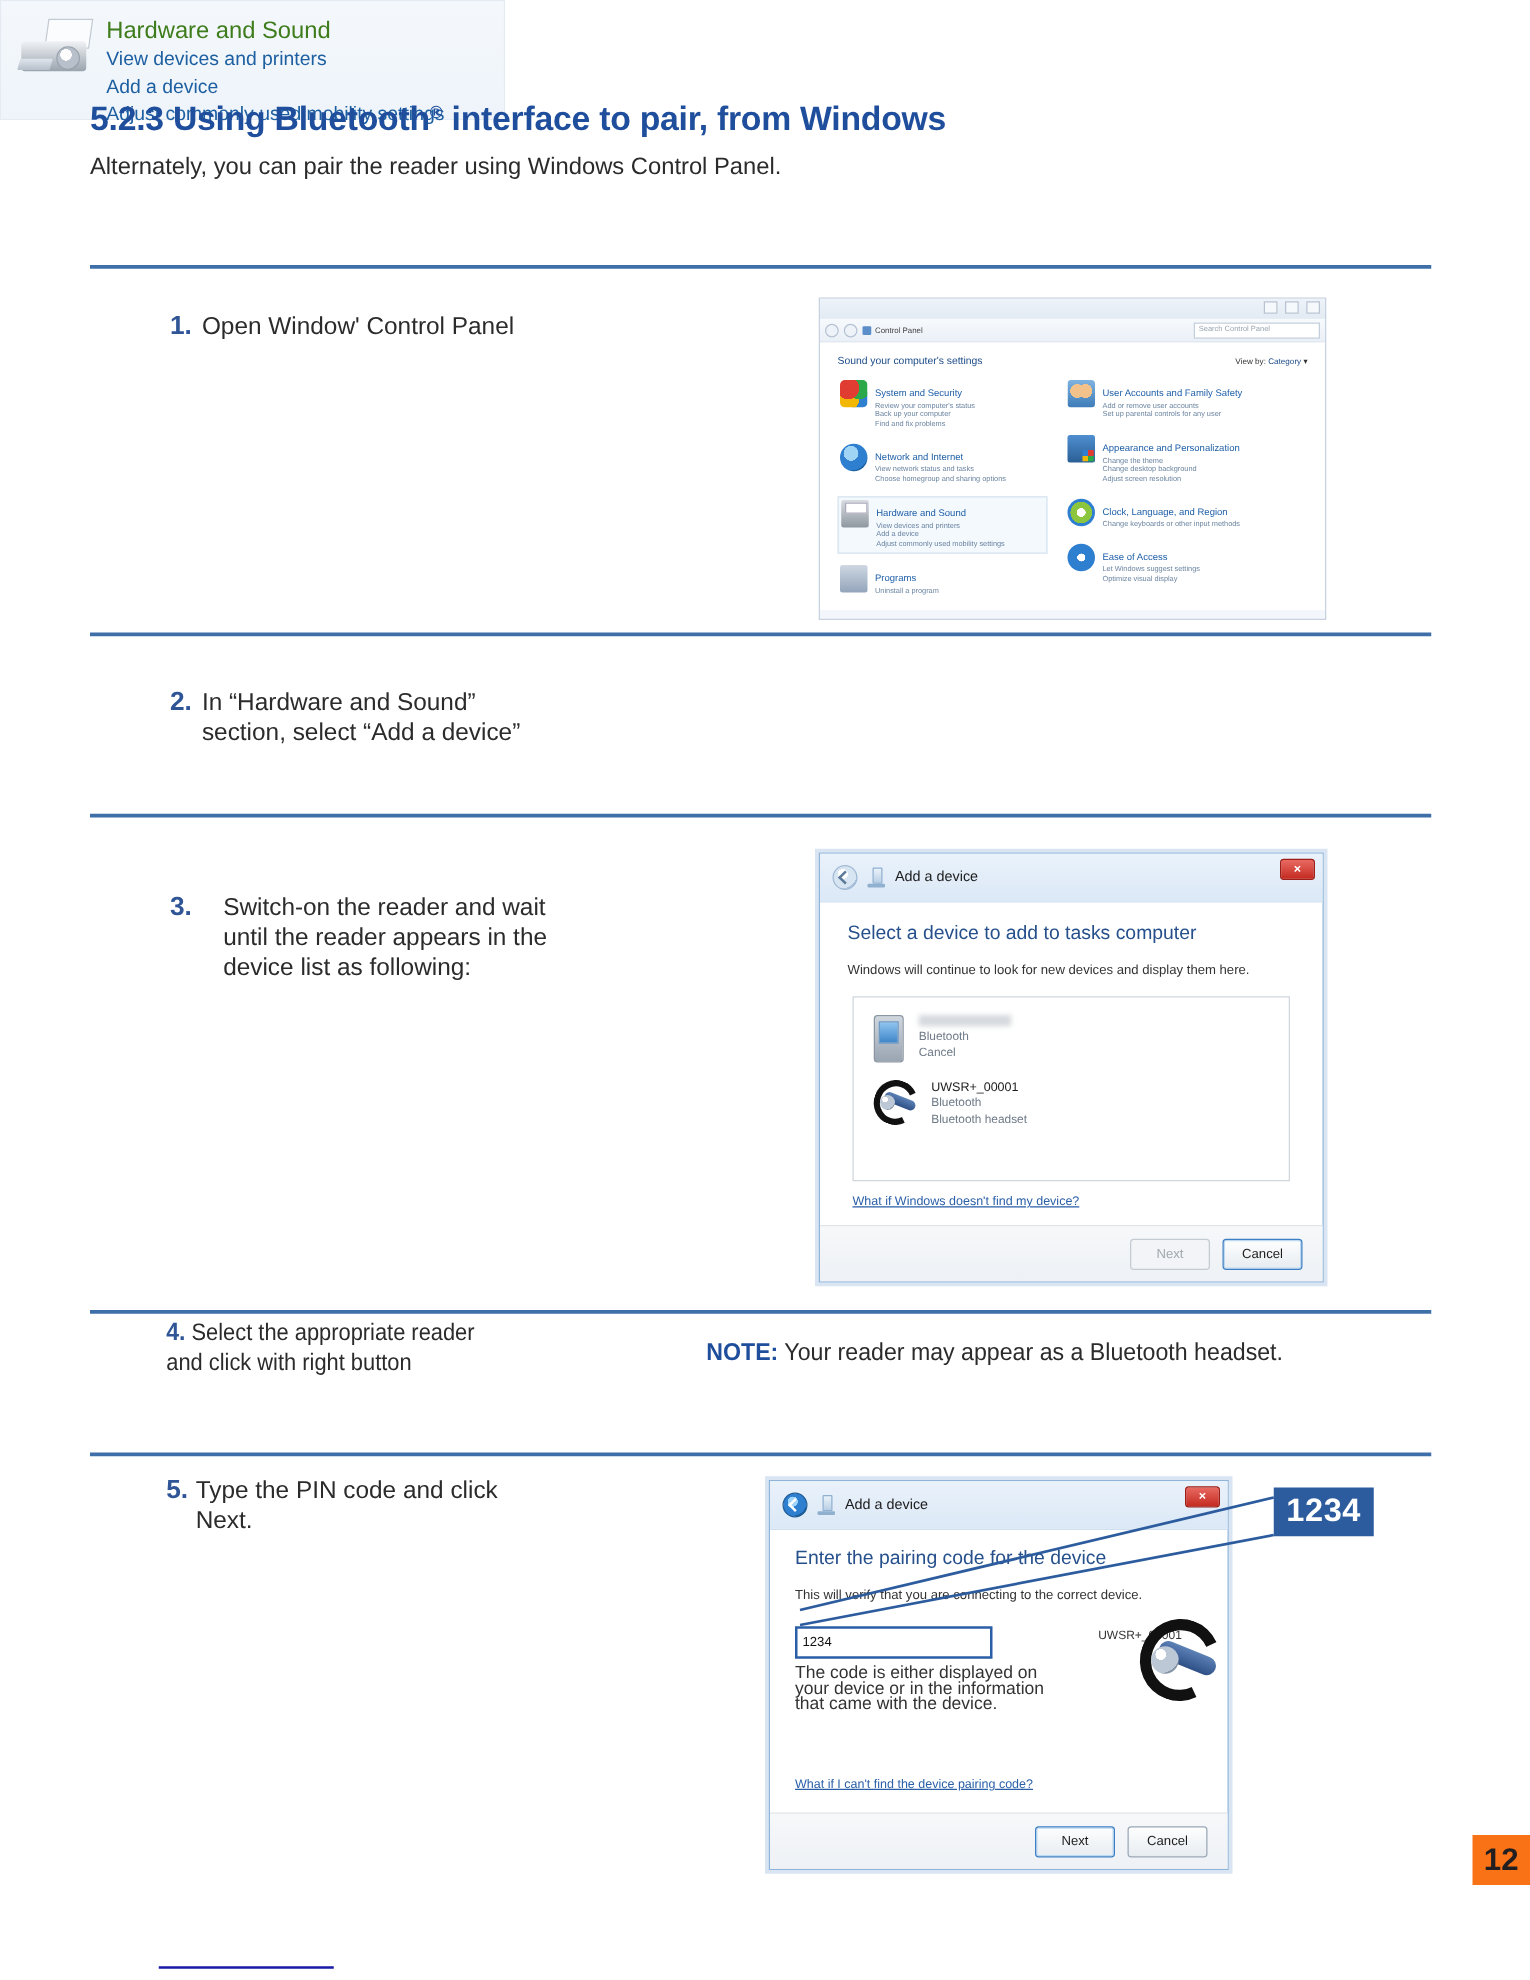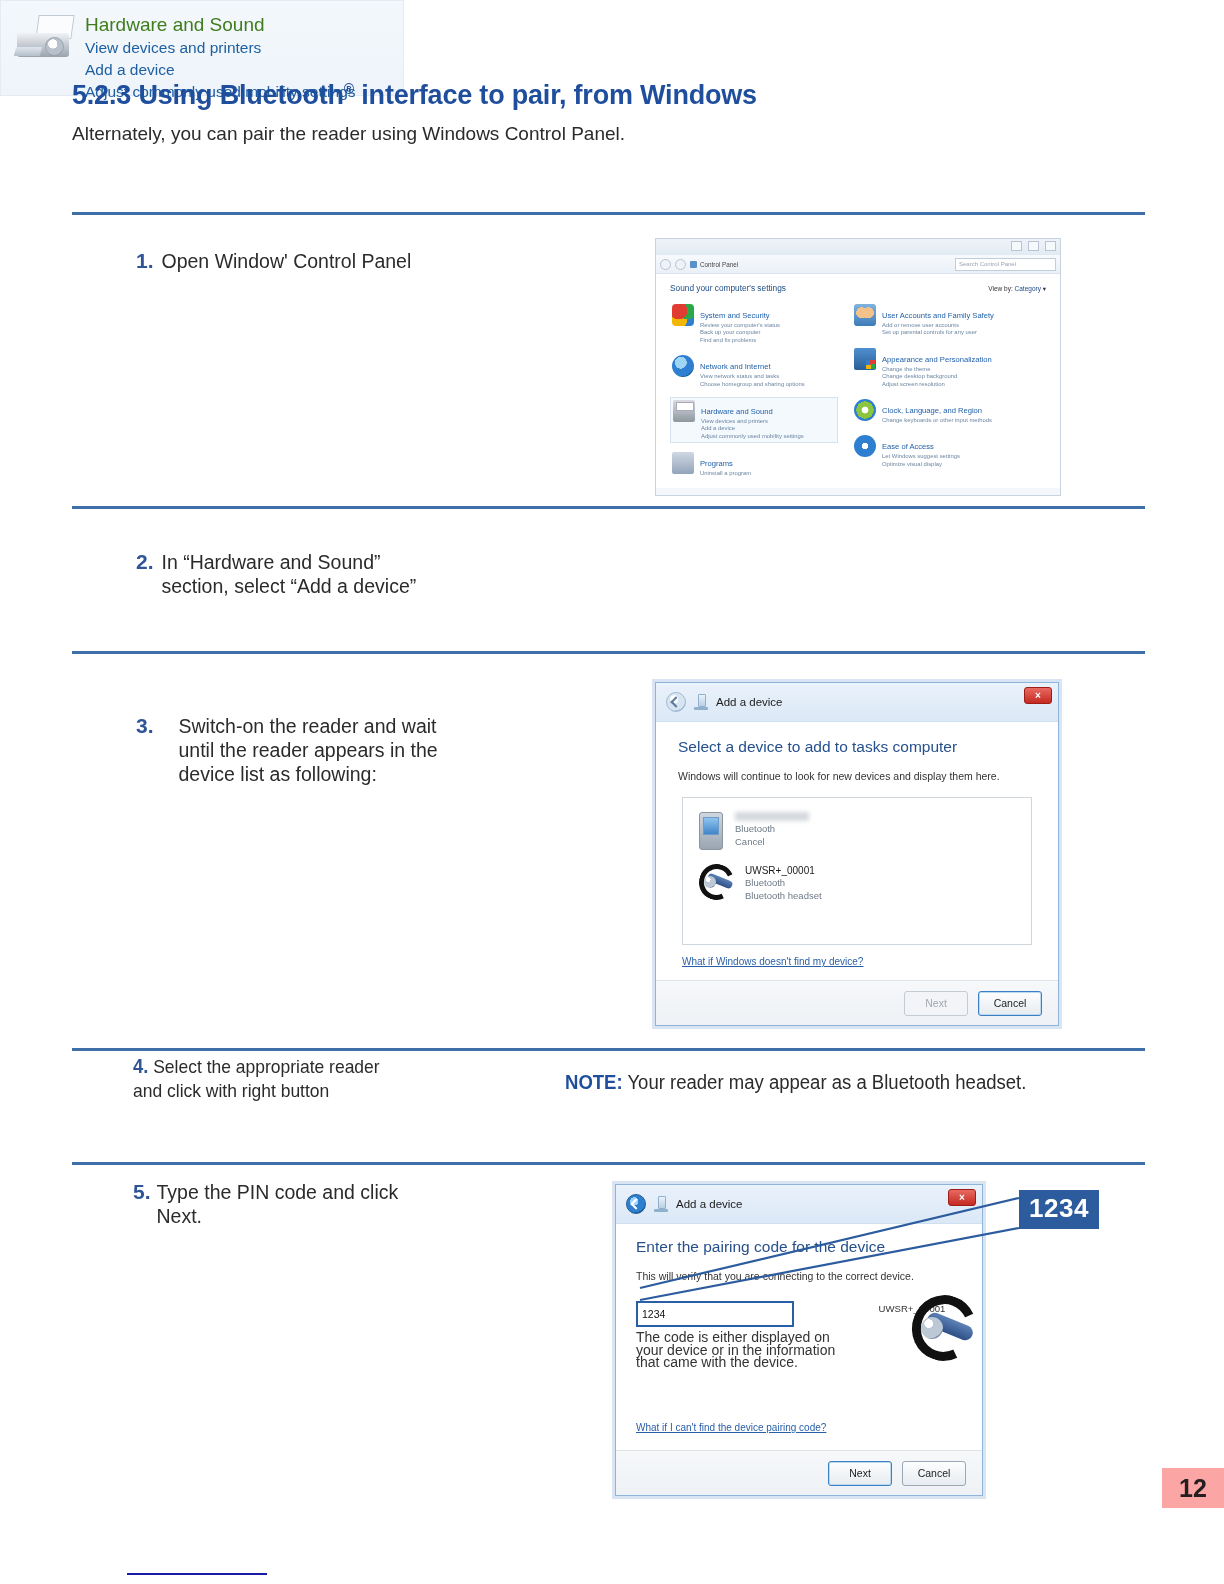--- a/index.html
+++ b/index.html
@@ -69,21 +69,21 @@
   .note{
     position:absolute;left:565px;top:1070px;width:570px;
     font-size:19.5px;line-height:24px;color:#2b2b2b;
     transform:scaleX(0.95);transform-origin:left top;
   }
   .note .lbl{color:#1F4E9C;font-weight:bold;}
 
   
   .pagenum{
     position:absolute;right:0;top:1468px;
-    width:62px;height:40px;background:#fca5a5;
+    width:46px;height:40px;background:#f97316;
     display:flex;align-items:center;justify-content:center;
     font-size:25px;font-weight:bold;color:#231f20;
   }
 
   
   .winshot{position:absolute;background:#fff;}
 
   
   #cp-window{
     left:655px;top:238px;width:404px;height:256px;

